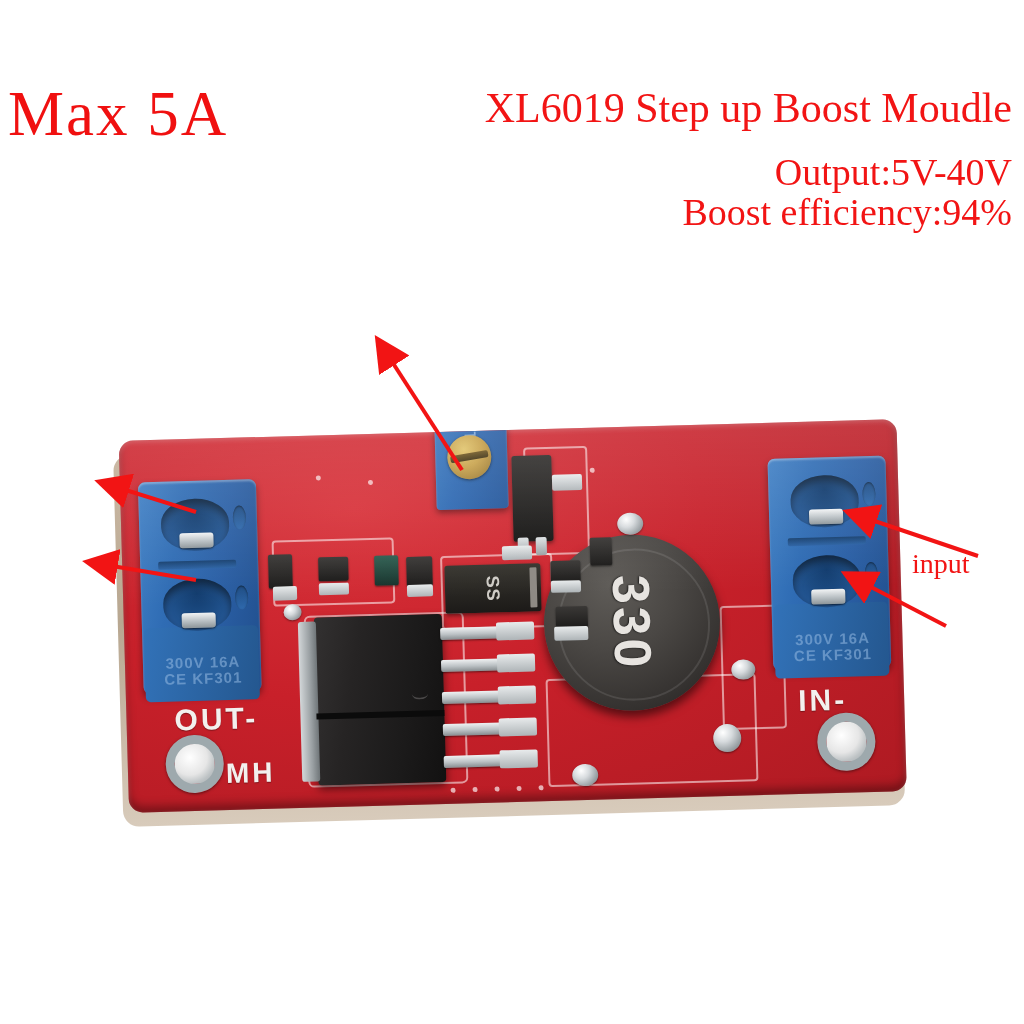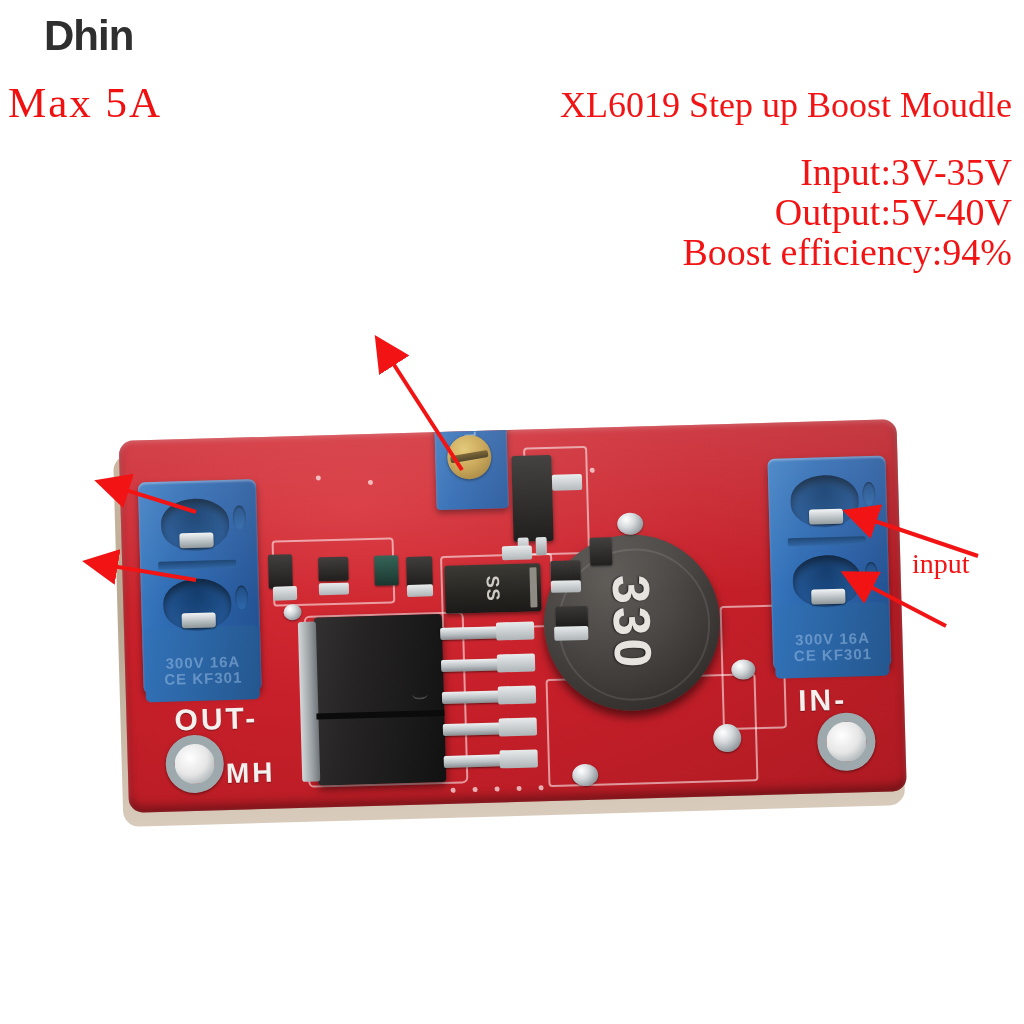--- a/index.html
+++ b/index.html
@@ -16,27 +16,27 @@
   
   .wm{
     position:absolute;left:44px;top:12px;
     font-family:"Liberation Sans", sans-serif;
     font-weight:bold;font-size:42px;color:#2f2f2f;
     letter-spacing:-1px;
   }
   .maxamp{
     position:absolute;left:8px;top:78px;
     font-family:"Liberation Serif", serif;
-    font-size:43px;color:#f01010;letter-spacing:2px;
+    font-size:63px;color:#f01010;letter-spacing:2px;
     white-space:nowrap;
   }
   .title{
     position:absolute;right:12px;top:84px;
     font-family:"Liberation Serif", serif;
-    font-size:36px;color:#f21414;white-space:nowrap;
+    font-size:42px;color:#f21414;white-space:nowrap;
     letter-spacing:0px;
   }
   .speclines{
     position:absolute;right:12px;top:152px;
     text-align:right;
     font-family:"Liberation Serif", serif;
     font-size:38px;color:#f21414;line-height:40px;
     white-space:nowrap;
   }
   .adjlabel{
@@ -261,25 +261,23 @@
     position:absolute;border-radius:50%;
     background:radial-gradient(circle at 35% 30%, #ffffff 0%, #d6dadd 35%, #9aa1a5 70%, #6d7477 100%);
     box-shadow:0 1px 2px rgba(0,0,0,.45);
   }
 </style>
 </head>
 <body>
 
 <div id="stage">
 
-  <div class="wm">Dhin</div>
   <div class="maxamp">Max 5A</div>
   <div class="title">XL6019 Step up Boost Moudle</div>
   <div class="speclines">
-    <div>Input:3V-35V</div>
     <div>Output:5V-40V</div>
     <div>Boost efficiency:94%</div>
   </div>
   <div class="inlabel">input</div>
 
   <div id="boardwrap">
     <div class="pcb-edge"></div>
     <div class="pcb">
 
       <div class="trace" style="left:150px;top:104px;width:118px;height:62px;"></div>

